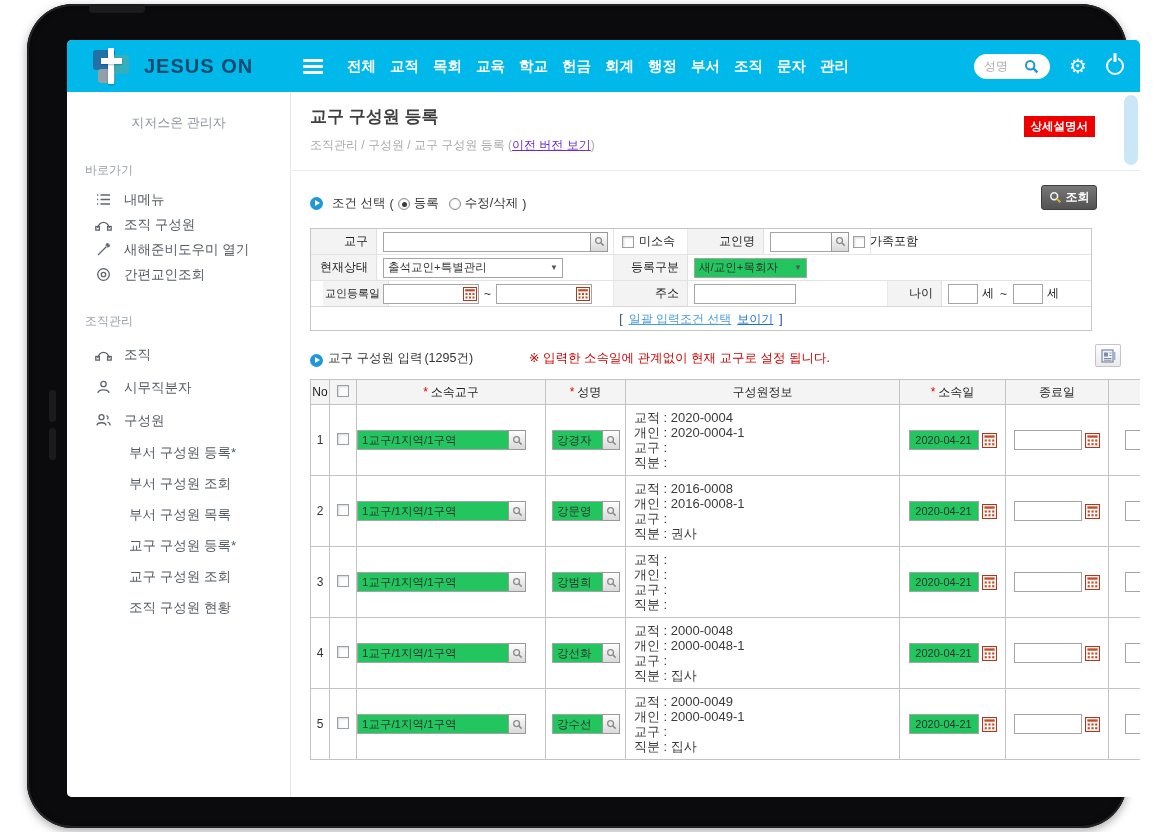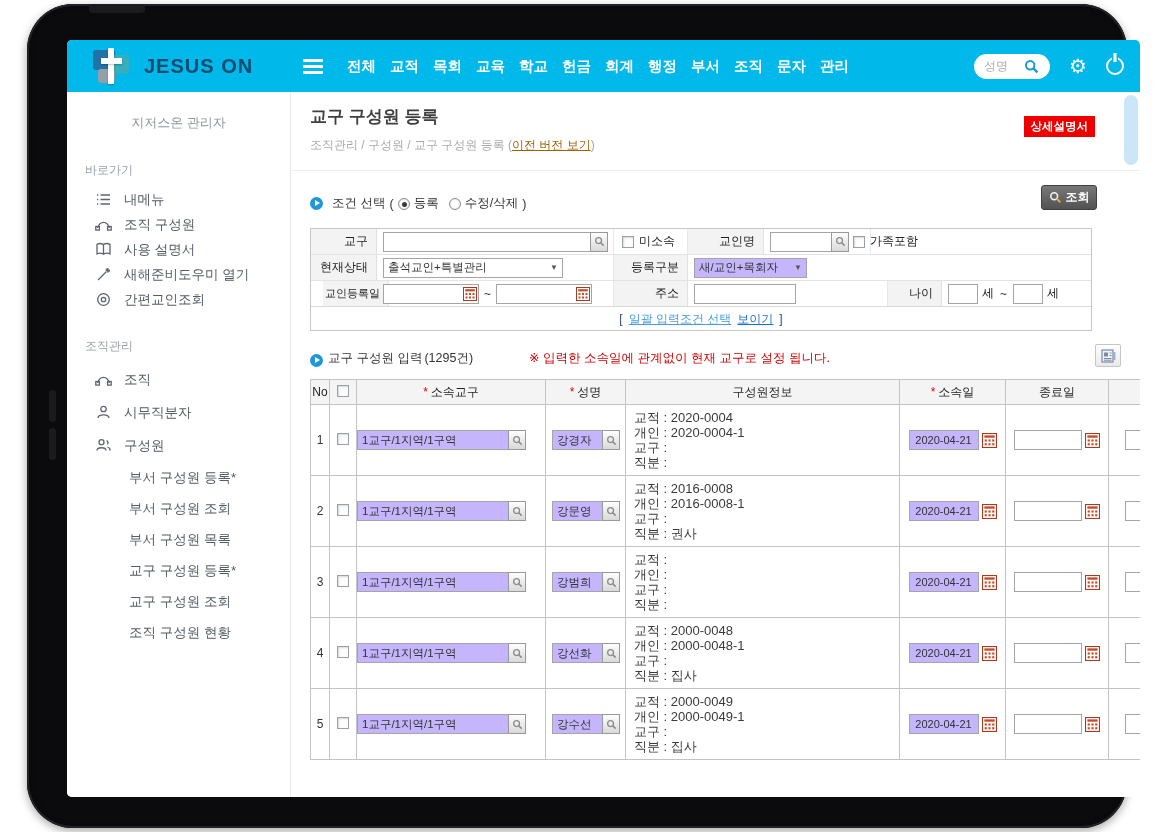--- a/index.html
+++ b/index.html
@@ -49,21 +49,21 @@
   .side-item.tall { height:33px; }
   .side-sub { height:31px; line-height:31px; padding-left:62px; color:#555b63; font-size:13.5px; cursor:pointer; white-space:nowrap; }
   .sic { width:17px; height:17px; flex:0 0 auto; }
   .sic path, .sic circle, .sic line, .sic rect { stroke:#5d646d; fill:none; stroke-width:1.3; }
 
   
   .main { position:absolute; left:225px; top:52px; width:848px; height:705px; background:#fff; }
   .page-header { position:absolute; left:0; top:0; width:100%; height:79px; border-bottom:1px solid #e9edf0; }
   .page-title { position:absolute; left:18px; top:13px; font-size:17px; font-weight:bold; color:#3f3f3f; }
   .breadcrumb { position:absolute; left:18px; top:45px; font-size:12px; color:#a8a8a8; }
-  .bc-link { color:#a16207; text-decoration:underline; cursor:pointer; }
+  .bc-link { color:#6d28d9; text-decoration:underline; cursor:pointer; }
   .manual-btn { position:absolute; right:45px; top:24px; background:#ee0000; color:#fff; border:0;
     font-size:11.5px; font-weight:bold; padding:3px 7px; cursor:pointer; font-family:inherit; }
   .scroll-strip { position:absolute; right:2px; top:3px; width:14px; height:70px; background:#cbe7f7; border-radius:7px; cursor:pointer; }
 
   .bullet { display:inline-block; width:13px; height:13px; border-radius:50%; background:#1f97d9; position:relative; vertical-align:-2px; margin-right:5px; }
   .bullet::after { content:""; position:absolute; left:5px; top:3px; border-left:5px solid #fff; border-top:3.5px solid transparent; border-bottom:3.5px solid transparent; }
 
   .cond-row { position:absolute; left:18px; top:103px; font-size:12.5px; color:#333; display:flex; align-items:center; gap:4px; }
   .radio { display:inline-block; width:12px; height:12px; border:1px solid #8c8c8c; border-radius:50%;
     background:radial-gradient(#fff 40%, #ddd); position:relative; vertical-align:-2px; cursor:pointer; }
@@ -78,21 +78,21 @@
   .f-row { position:relative; height:26px; border-bottom:1px solid #e3e3e3; }
   .f-cell { position:absolute; top:0; height:25px; display:flex; align-items:center; font-size:12px; color:#222; }
   .f-lab { background:#f3f3f3; border-right:1px solid #e0e0e0; justify-content:flex-end; padding-right:8px; }
   .brd { border-right:1px solid #e8e8e8; }
   .inp { height:20px; border:1px solid #a5a5a5; font-size:11.5px; color:#333; padding:0 4px; outline:0; background:#fff; font-family:inherit; }
   .inp-wrap { display:inline-flex; align-items:center; }
   .mini-search { width:18px; height:20px; margin-left:-1px; border:1px solid #999; background:linear-gradient(#fefefe,#d9d9d9); cursor:pointer; display:flex; align-items:center; justify-content:center; padding:0; }
   .cbx { display:inline-block; width:12px; height:12px; border:1px solid #9aa0a5; background:#fdfdfd; box-shadow:inset 1px 1px 2px rgba(0,0,0,.15); cursor:pointer; margin-right:5px; flex:0 0 auto; }
   .sel { height:20px; border:1px solid #a5a5a5; background:#fff; display:inline-flex; align-items:center; font-size:11.5px; color:#333; padding:0 4px; cursor:pointer; }
   .sel .arr { margin-left:auto; font-size:8px; color:#555; padding-left:6px; }
-  .sel.yellow, .inp.yellow { background:#c4b5fd; }
+  .sel.yellow, .inp.yellow { background:#22c55e; }
   .date-wrap { position:relative; display:inline-flex; align-items:center; }
   .date-wrap .inp { padding-right:19px; }
   .date-wrap .calb { position:absolute; right:2px; top:3px; width:14px; height:14px; border:0; background:transparent; padding:0; cursor:pointer; }
   .tilde { font-size:12px; color:#333; margin:0 5px; }
   .batch-row { height:24px; display:flex; align-items:center; justify-content:center; font-size:12px; gap:6px; }
   .batch-row .bk { color:#2c4a78; }
   .lnk1 { color:#4a9bdd; text-decoration:underline; cursor:pointer; }
   .lnk2 { color:#1a6fd4; text-decoration:underline; cursor:pointer; }
 
   
@@ -189,27 +189,20 @@
         </svg>
         <span>내메뉴</span>
       </div>
       <div class="side-item">
         <svg class="sic" viewBox="0 0 17 17">
           <path d="M2.5 12 C5 4.5, 12 4.5, 14.5 12"></path>
             <rect x="0.8" y="10.5" width="3.6" height="3.6"></rect>
             <rect x="12.6" y="10.5" width="3.6" height="3.6"></rect>
         </svg>
         <span>조직 구성원</span>
-      </div>
-      <div class="side-item">
-        <svg class="sic" viewBox="0 0 17 17">
-          <path d="M8.5 3.5 C6.5 2.3, 4 2.3, 2 3.3 L2 13 C4 12, 6.5 12, 8.5 13.2 C10.5 12, 13 12, 15 13 L15 3.3 C13 2.3, 10.5 2.3, 8.5 3.5 Z"></path>
-          <line x1="8.5" y1="3.5" x2="8.5" y2="13.2"></line>
-        </svg>
-        <span>사용 설명서</span>
       </div>
       <div class="side-item">
         <svg class="sic" viewBox="0 0 17 17">
           <line x1="3" y1="14" x2="11.5" y2="5.5"></line>
             <line x1="12.8" y1="2" x2="12.8" y2="6.5"></line>
           <line x1="10.5" y1="4.2" x2="15" y2="4.2"></line>
             <line x1="11.2" y1="2.6" x2="14.4" y2="5.8"></line>
         </svg>
         <span>새해준비도우미 열기</span>
       </div>

